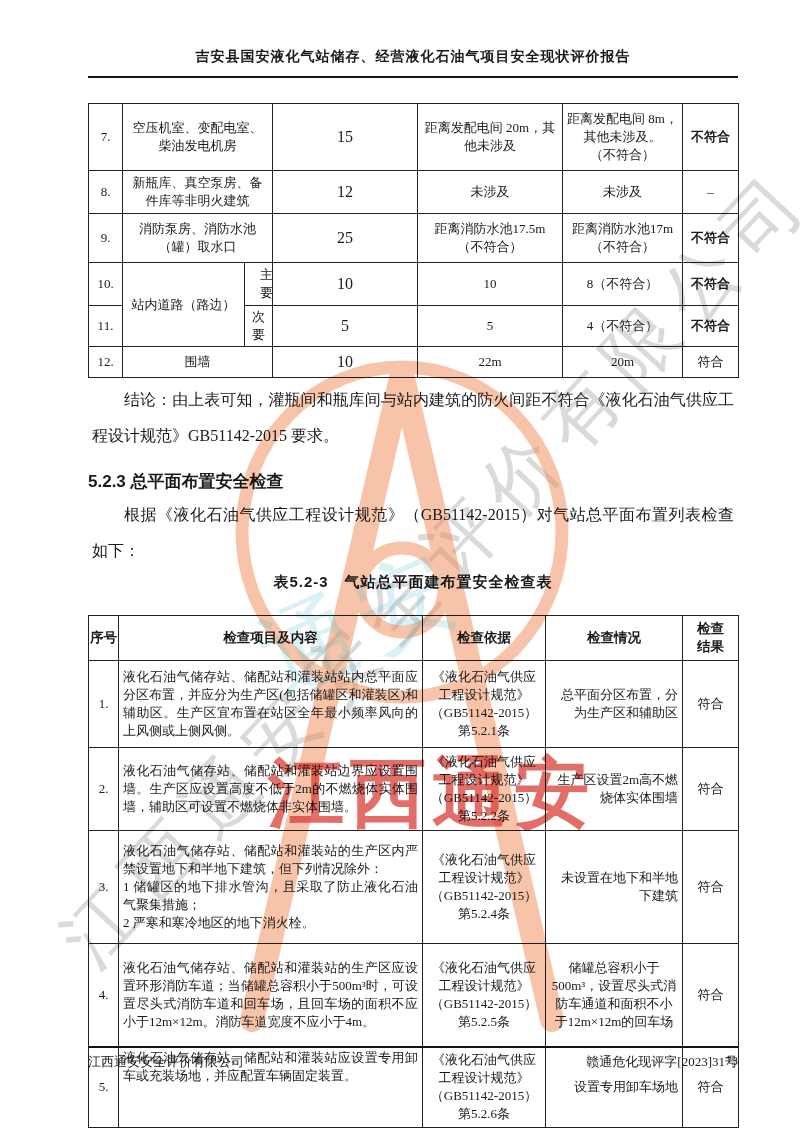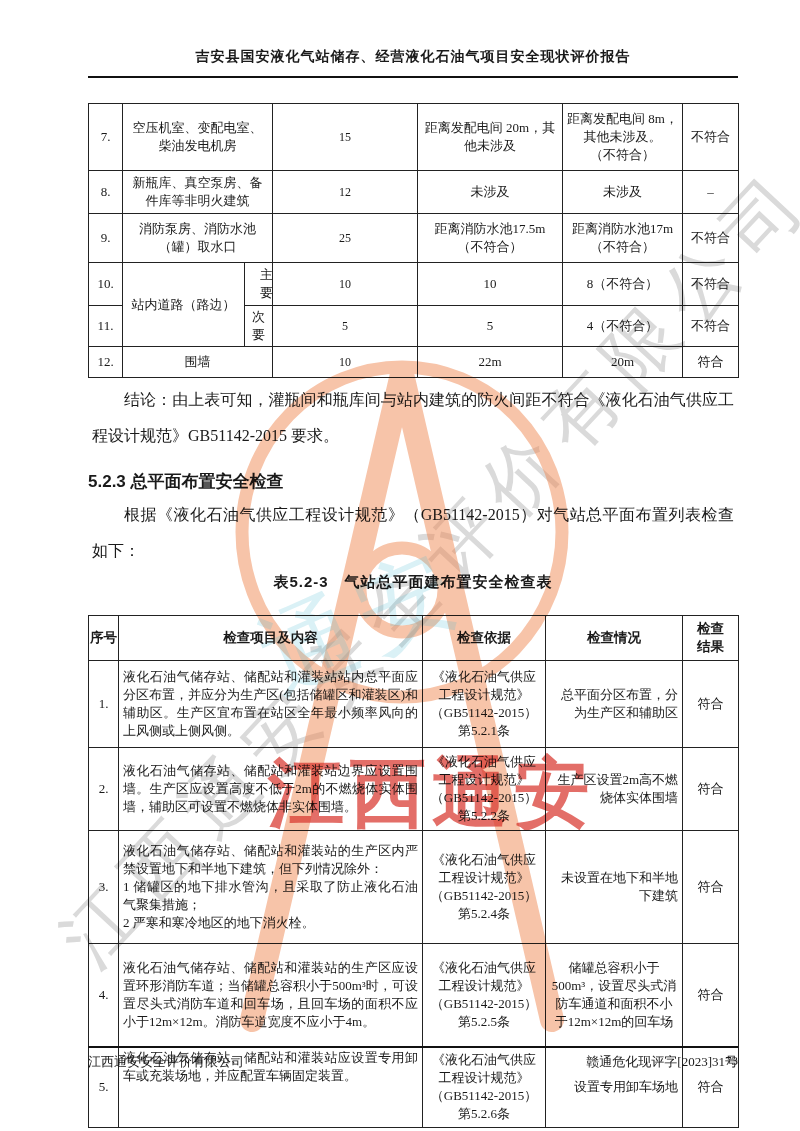--- a/index.html
+++ b/index.html
@@ -11,23 +11,23 @@
   .content{position:absolute;left:88px;top:0;width:650px;}
   .doc-title{margin-top:48px;text-align:center;font-size:14px;font-weight:bold;letter-spacing:1px;}
   .header-rule{border-bottom:2px solid #111;margin-top:10px;}
   table{border-collapse:collapse;table-layout:fixed;width:650px;}
   td{border:1px solid #222;font-size:13px;line-height:18px;text-align:center;
      vertical-align:middle;padding:2px 4px;white-space:pre-line;overflow:hidden;}
   .t1{margin-top:25px;}
   .t2{margin-top:23px;}
   .left{text-align:right;}
   .just{text-align:justify;}
-  .bold-sans{font-family:"Liberation Sans", sans-serif;font-weight:normal;}
+  .bold-sans{font-family:"Liberation Sans", sans-serif;font-weight:bold;}
   .hcell{font-family:"Liberation Sans", sans-serif;font-weight:bold;font-size:13.5px;}
-  .num{font-size:12px;}
+  .num{font-size:16px;}
   p.body-text{font-size:16px;line-height:36px;text-indent:2em;text-align:justify;margin:4px;}
   .conclusion{margin-top:12px;}
   .section-heading{font-family:"Liberation Sans", sans-serif;font-weight:bold;font-size:17px;
     margin:16px 0 0 0;}
   .intro{margin-top:8px;}
   .table-caption{text-align:center;font-family:"Liberation Sans", sans-serif;
     font-weight:bold;font-size:15px;letter-spacing:1px;}
   .footer{position:absolute;left:88px;top:1046px;width:650px;border-top:2px solid #111;
     font-size:13px;padding-top:5px;display:flex;justify-content:space-between;align-items:baseline;}
   .footer .center{position:absolute;left:0;right:0;text-align:right;}

